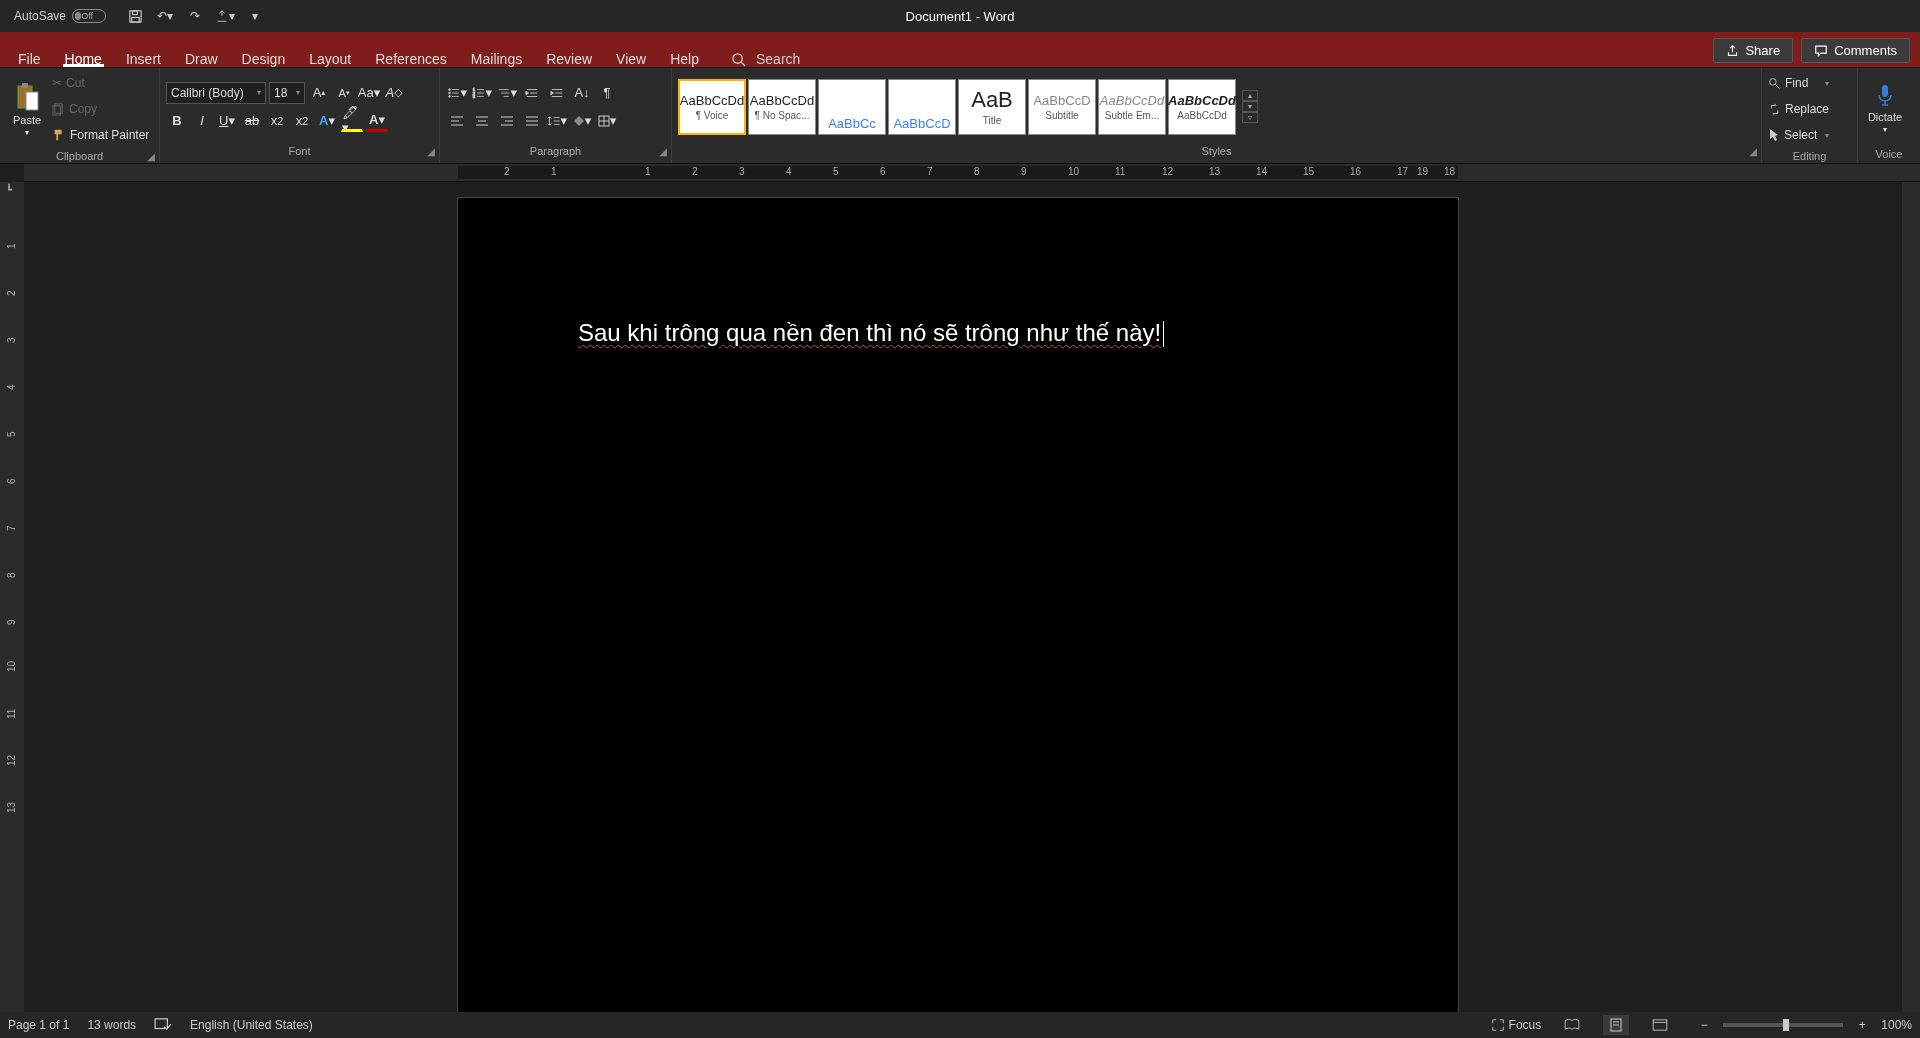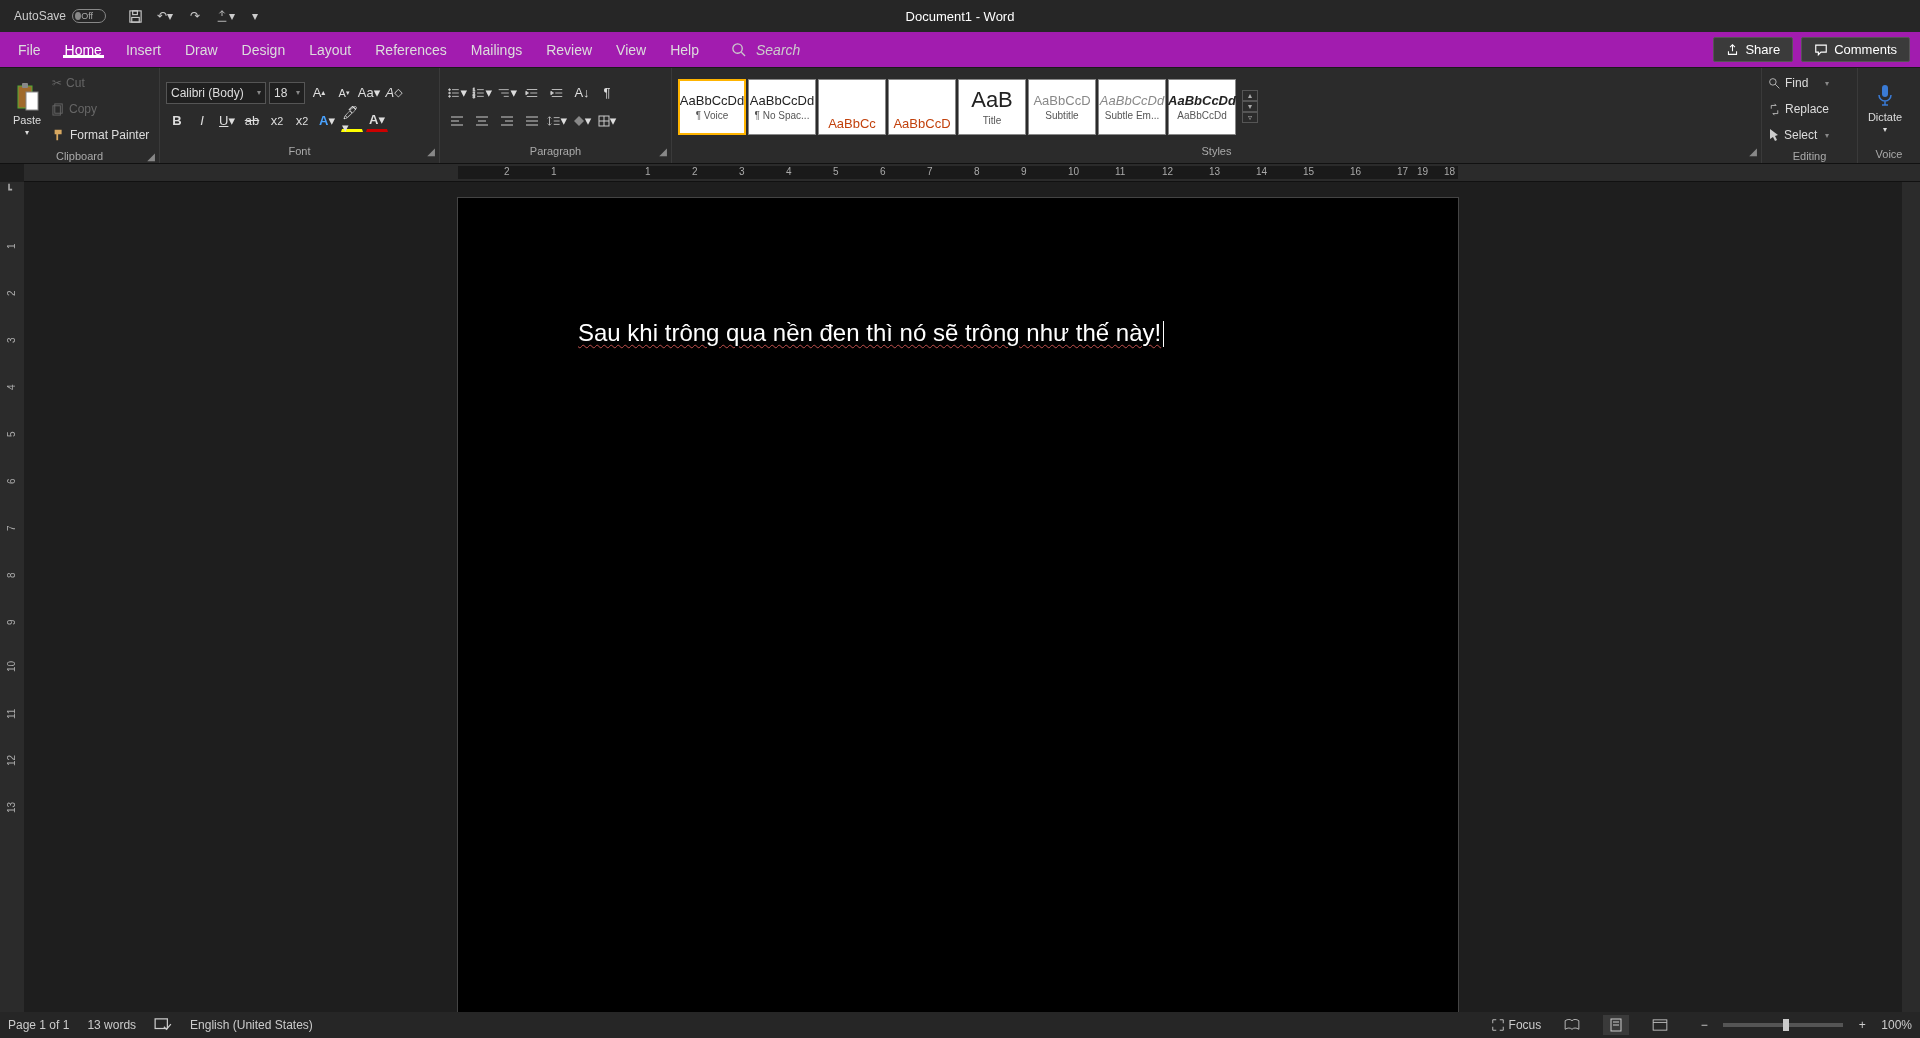--- a/index.html
+++ b/index.html
@@ -13,26 +13,26 @@
 .toggle .knob { width: 8px; height: 8px; background: #888; border-radius: 50%; margin-left: 2px; }
 .toggle .off { font-size: 9px; margin-left: auto; margin-right: 12px; color: #aaa; }
 .qat { display: flex; gap: 8px; margin-left: 8px; align-items: center; }
 .qat .qbtn { width: 22px; height: 22px; display: flex; align-items: center; justify-content: center; color: #ccc; cursor: pointer; }
 .tb-center { position: absolute; left: 50%; transform: translateX(-50%); font-size: 13px; color: #fff; }
 .tb-right { margin-left: auto; display: flex; align-items: center; gap: 10px; padding-right: 6px; font-size: 13px; }
 .avatar { width: 22px; height: 22px; border-radius: 50%; background: radial-gradient(circle,#777,#444); }
 .winbtn { width: 46px; height: 32px; display: flex; align-items: center; justify-content: center; font-size: 13px; color: #ccc; cursor: pointer; }
 
 
-.tabsrow { height: 36px; background: #a21caf; display: flex; align-items: center; padding: 0 6px; border-bottom: 1px solid #1a1a1a; }
+.tabsrow { height: 36px; background: #7f1d1d; display: flex; align-items: flex-end; padding: 0 6px; border-bottom: 1px solid #1a1a1a; }
 .tab { padding: 0 12px; display: flex; align-items: center; font-size: 14px; color: #ddd; cursor: pointer; }
 .tab.file { background: transparent; }
 .tab.active { color: #fff; position: relative; }
 .tab.active::after { content: ""; position: absolute; left: 10px; right: 10px; bottom: 0; height: 3px; background: #fff; }
-.search { display: flex; align-items: center; margin-left: 20px; color: #ccc; gap: 10px; font-size: 14px; cursor: text; font-style: italic; }
+.search { display: flex; align-items: center; margin-left: 20px; color: #ccc; gap: 10px; font-size: 14px; cursor: text; }
 .tabsrow .spacer { flex: 1; }
 .sharebtn, .commentsbtn { display: flex; align-items: center; gap: 6px; background: #3b3b3b; border: 1px solid #555; padding: 4px 12px; margin: 4px 4px; font-size: 13px; color: #fff; border-radius: 2px; cursor: pointer; }
 
 
 .ribbon { height: 96px; background: #2b2b2b; display: flex; border-bottom: 1px solid #111; }
 .group { border-right: 1px solid #3a3a3a; display: flex; flex-direction: column; position: relative; }
 .group .body { flex: 1; display: flex; align-items: center; padding: 4px 6px; gap: 4px; }
 .group .label { height: 18px; font-size: 11px; color: #aaa; text-align: center; position: relative; }
 .group .label .launcher { position: absolute; right: 4px; top: 1px; font-size: 10px; color: #888; cursor: pointer; }
 
@@ -44,21 +44,21 @@
 .smallrow.dis { color: #666; }
 .mini { width: 22px; height: 22px; display: flex; align-items: center; justify-content: center; font-size: 13px; color: #ddd; cursor: pointer; border: 1px solid transparent; }
 .fontname { width: 100px; height: 22px; border: 1px solid #555; background: #202020; color: #ddd; font-size: 12px; padding: 0 4px; display: flex; align-items: center; cursor: pointer; }
 .fontsize { width: 36px; height: 22px; border: 1px solid #555; background: #202020; color: #ddd; font-size: 12px; padding: 0 4px; display: flex; align-items: center; cursor: pointer; }
 .dd { font-size: 8px; margin-left: auto; color: #888; }
 
 .styles { display: flex; gap: 2px; }
 .stylecard { width: 68px; height: 56px; background: #fff; color: #222; display: flex; flex-direction: column; align-items: center; justify-content: center; border: 1px solid #888; cursor: pointer; font-size: 10px; }
 .stylecard.sel { outline: 2px solid #ffb400; outline-offset: -2px; }
 .stylecard .prev { font-size: 13px; color: #222; }
-.stylecard .prev.blue { color: #c2410c; margin-top: 36px; }
+.stylecard .prev.blue { color: #3b82f6; margin-top: 36px; }
 .stylecard .prev.huge { font-size: 22px; }
 .stylecard .prev.gray { color: #888; }
 .stylecard .prev.ital { font-style: italic; }
 .stylecard .prev.boldital { font-style: italic; font-weight: bold; }
 .stylecard .nm { font-size: 10px; color: #555; margin-top: 2px; white-space: nowrap; overflow: hidden; text-overflow: ellipsis; max-width: 64px; }
 .stylenav { display: flex; flex-direction: column; width: 16px; margin-left: 2px; }
 .stylenav div { flex: 1; border: 1px solid #555; background: #2b2b2b; color: #aaa; font-size: 8px; display: flex; align-items: center; justify-content: center; cursor: pointer; }
 
 
 .ruler-h { height: 18px; background: #2b2b2b; position: relative; margin-left: 24px; border-bottom: 1px solid #111; font-size: 10px; color: #aaa; overflow: hidden; }

